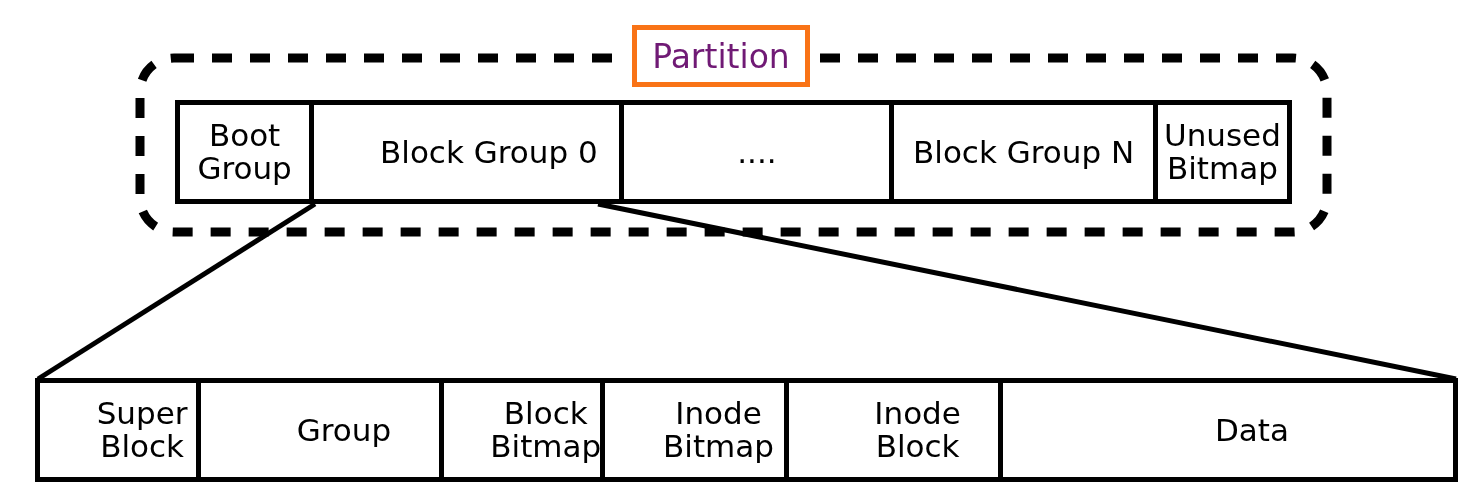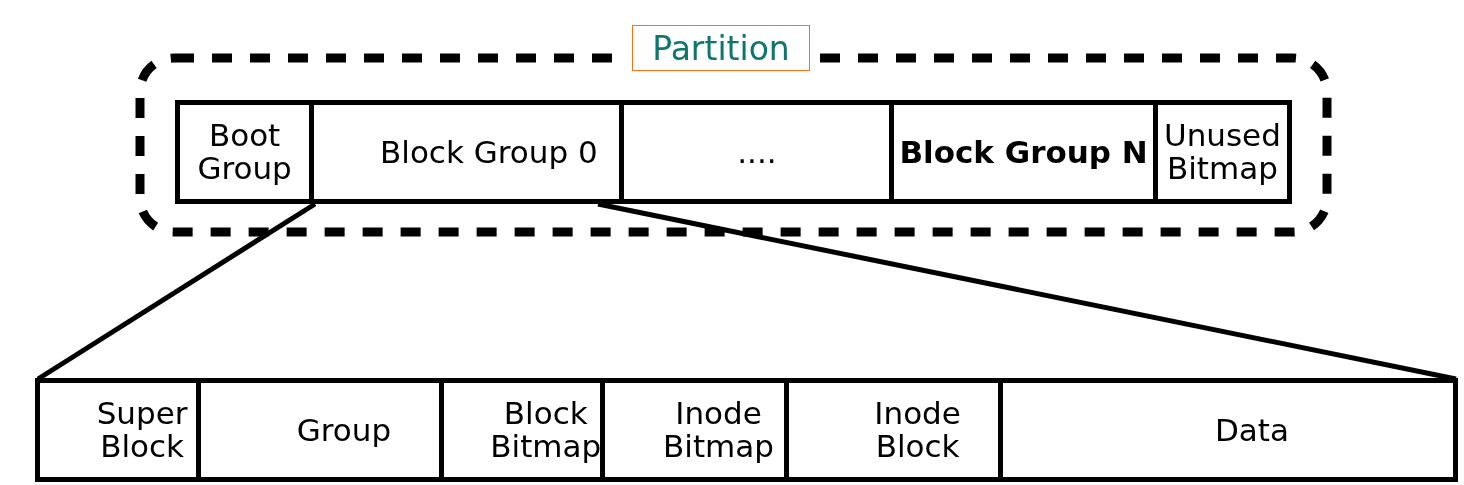--- a/index.html
+++ b/index.html
@@ -25,30 +25,30 @@
     width: 1464px;
     height: 485px;
     pointer-events: none;
   }
   
   .partition-label {
     position: absolute;
     left: 632px;
     top: 25px;
     width: 178px;
-    height: 46px;
+    height: 62px;
     box-sizing: border-box;
-    border: 1px solid #f97316;
+    border: 5px solid #f97316;
     background: #ffffff;
     display: flex;
     align-items: center;
     justify-content: center;
     font-size: 33px;
     line-height: 1;
-    color: #0f766e;
+    color: #701a75;
     letter-spacing: 0px;
     z-index: 5;
   }
   
   .bar {
     position: absolute;
     box-sizing: border-box;
     border: 5px solid #000000;
     background: #ffffff;
     display: flex;
@@ -118,21 +118,21 @@
       <div class="cell" style="flex: 140 0 0px;">
         <span class="ln">Boot</span>
         <span class="ln">Group</span>
       </div>
       <div class="cell" style="flex: 283 0 0px; margin-left: 44px;">
         <span class="ln">Block Group 0</span>
       </div>
       <div class="cell" style="flex: 287 0 0px;">
         <span class="ln">....</span>
       </div>
-      <div class="cell" style="flex: 280 0 0px; font-weight: bold;">
+      <div class="cell" style="flex: 280 0 0px;">
         <span class="ln">Block Group N</span>
       </div>
       <div class="cell" style="flex: 140 0 0px;">
         <span class="ln">Unused</span>
         <span class="ln">Bitmap</span>
       </div>
     </div>
 
   <div class="bar" id="blockgroup-bar">
       <div class="cell" style="flex: 140 0 0px;">

